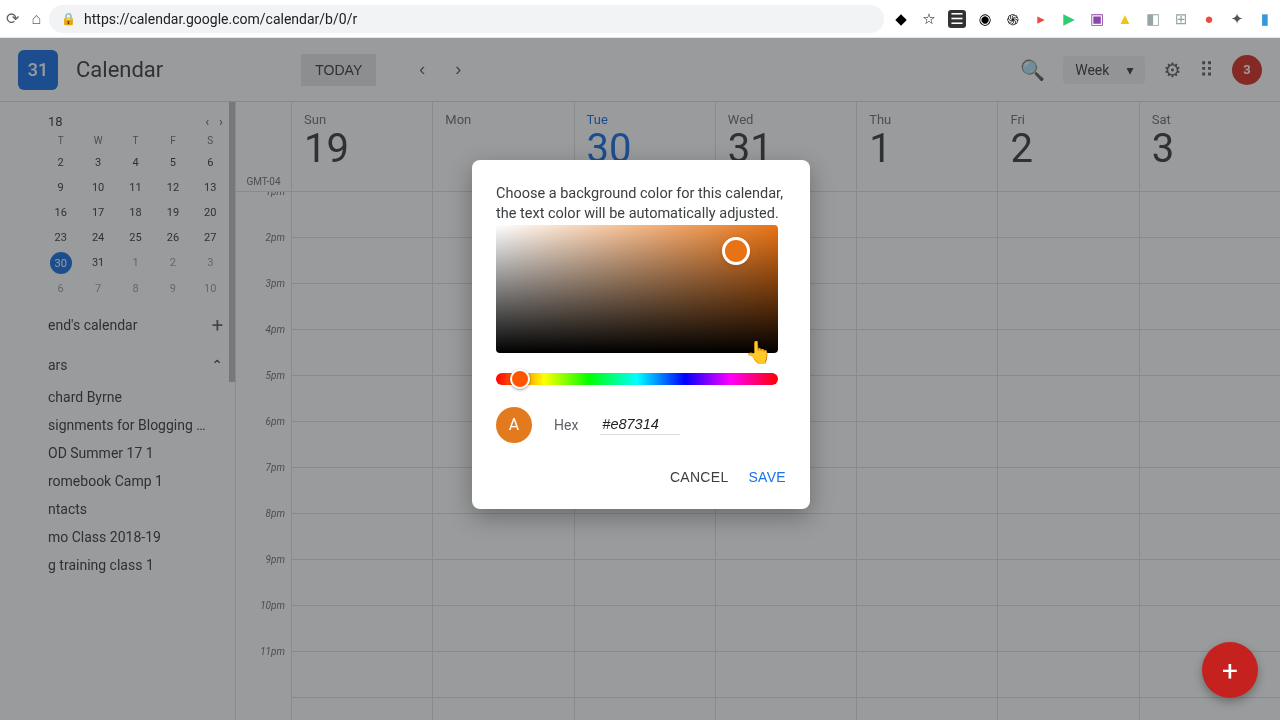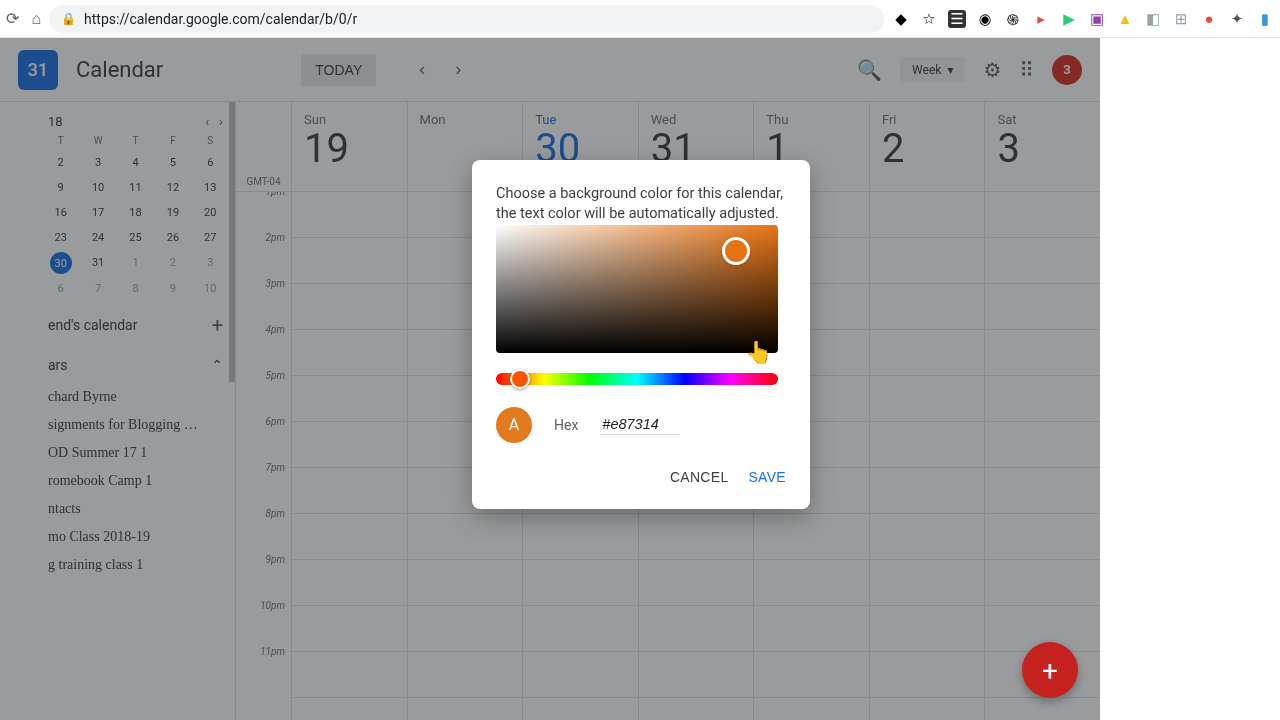--- a/index.html
+++ b/index.html
@@ -5,47 +5,47 @@
   * { box-sizing: border-box; margin: 0; padding: 0; }
   html, body { width: 1280px; height: 720px; font-family: 'Segoe UI', Roboto, Arial, sans-serif; overflow: hidden; background: #fff; }
   
   .browser-bar { height: 38px; background: #fff; border-bottom: 1px solid #e5e5e5; display: flex; align-items: center; padding: 0 6px; gap: 8px; }
   .browser-bar .nav-icons { display: flex; gap: 12px; align-items: center; color: #5f6368; }
   .url-box { flex: 1; background: #f1f3f4; border-radius: 14px; height: 28px; display: flex; align-items: center; padding: 0 12px; gap: 8px; color: #202124; font-size: 14px; }
   .url-box .lock { color: #5f6368; font-size: 12px; }
   .ext-icons { display: flex; gap: 10px; align-items: center; }
   .ext-icons span { width: 18px; height: 18px; display: inline-flex; align-items: center; justify-content: center; font-size: 15px; }
   
-  .app { position: relative; width: 1100px; height: 682px; }
+  .app { position: relative; width: 1280px; height: 682px; }
   .cal-header { height: 64px; display: flex; align-items: center; padding: 0 18px; gap: 18px; border-bottom: 1px solid #dadce0; }
   .logo-box { width: 40px; height: 40px; background: #1a73e8; color: #fff; display: flex; align-items: center; justify-content: center; border-radius: 6px; font-size: 18px; font-weight: 500; }
   .app-title { font-size: 22px; color: #3c4043; font-weight: 400; }
   .today-btn { margin-left: 120px; background: #e8e8e8; border: none; padding: 8px 14px; font-size: 14px; color: #3c4043; cursor: pointer; }
   .nav-arrows { display: flex; gap: 4px; margin-left: 12px; }
   .nav-arrows button { width: 32px; height: 32px; border: none; background: transparent; font-size: 18px; color: #5f6368; cursor: pointer; }
   .date-range { font-size: 22px; color: #3c4043; margin-left: 18px; }
   .header-right { margin-left: auto; display: flex; align-items: center; gap: 18px; }
   .search-ic, .gear-ic, .apps-ic { color: #5f6368; font-size: 20px; }
-  .view-select { background: #f1f3f4; padding: 6px 12px; border-radius: 4px; font-size: 12px; color: #3c4043; display: flex; align-items: center; gap: 6px; }
+  .view-select { background: #f1f3f4; padding: 6px 12px; border-radius: 4px; font-size: 14px; color: #3c4043; display: flex; align-items: center; gap: 17px; }
   .avatar-badge { width: 30px; height: 30px; background: #d93025; border-radius: 50%; color: #fff; display: flex; align-items: center; justify-content: center; font-size: 13px; font-weight: bold; }
   
   .cal-body { display: flex; height: calc(100% - 64px); margin-left: 36px; }
   .sidebar { width: 200px; border-right: 1px solid #e0e0e0; padding: 8px 0; overflow: hidden; background: #fff; position: relative; }
   .sidebar::after { content: ""; position: absolute; top: 0; right: 0; width: 6px; height: 280px; background: #c0c0c0; }
   .mini-cal { padding: 4px 8px; font-size: 11px; color: #3c4043; }
   .mini-head { display: flex; align-items: center; justify-content: space-between; padding: 0 4px 4px; font-size: 13px; }
   .mini-nav { display: flex; gap: 10px; font-size: 13px; color: #5f6368; }
   .mini-grid { display: grid; grid-template-columns: repeat(5, 1fr); text-align: center; gap: 4px; }
   .mini-grid .dow { color: #70757a; font-size: 10px; padding: 2px 0; }
   .mini-grid .d { padding: 4px 0; font-size: 11px; cursor: pointer; border-radius: 50%; }
   .mini-grid .d.today { background: #1a73e8; color: #fff; width: 22px; height: 22px; display: inline-flex; align-items: center; justify-content: center; margin: 0 auto; }
   .mini-grid .d.dim { color: #a0a0a0; }
   .side-section { padding: 10px 12px; font-size: 14px; color: #3c4043; display: flex; align-items: center; justify-content: space-between; }
   .side-list { font-size: 14px; color: #3c4043; }
-  .side-list div { padding: 6px 12px; white-space: nowrap; overflow: hidden; text-overflow: ellipsis; font-family: Liberation Serif, serif; }
+  .side-list div { padding: 6px 12px; white-space: nowrap; overflow: hidden; text-overflow: ellipsis; }
   
   .week-grid { flex: 1; display: flex; flex-direction: column; position: relative; }
   .days-header { display: flex; height: 90px; border-bottom: 1px solid #e0e0e0; }
   .tzcol { width: 55px; display: flex; align-items: flex-end; justify-content: center; font-size: 10px; color: #70757a; padding-bottom: 4px; }
   .daycol-h { flex: 1; border-left: 1px solid #e0e0e0; padding: 10px 12px; }
   .daycol-h .name { font-size: 13px; color: #70757a; }
   .daycol-h .num { font-size: 40px; color: #3c4043; font-weight: 400; line-height: 1.1; }
   .daycol-h.today .name { color: #1a73e8; }
   .daycol-h.today .num { color: #1a73e8; }
   .hours { display: flex; flex: 1; overflow: hidden; }

